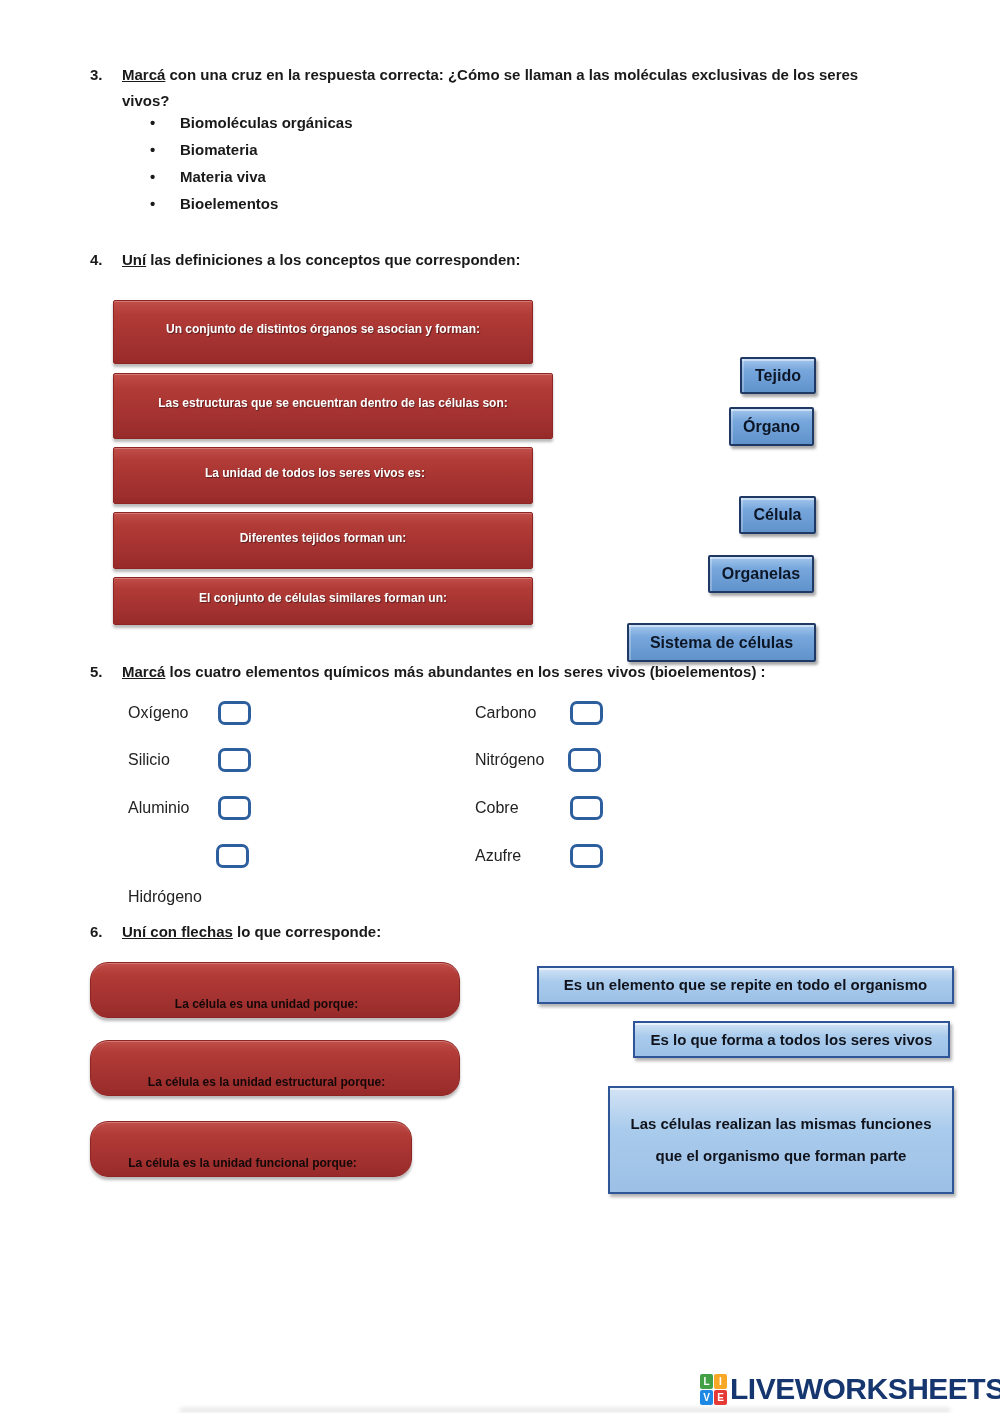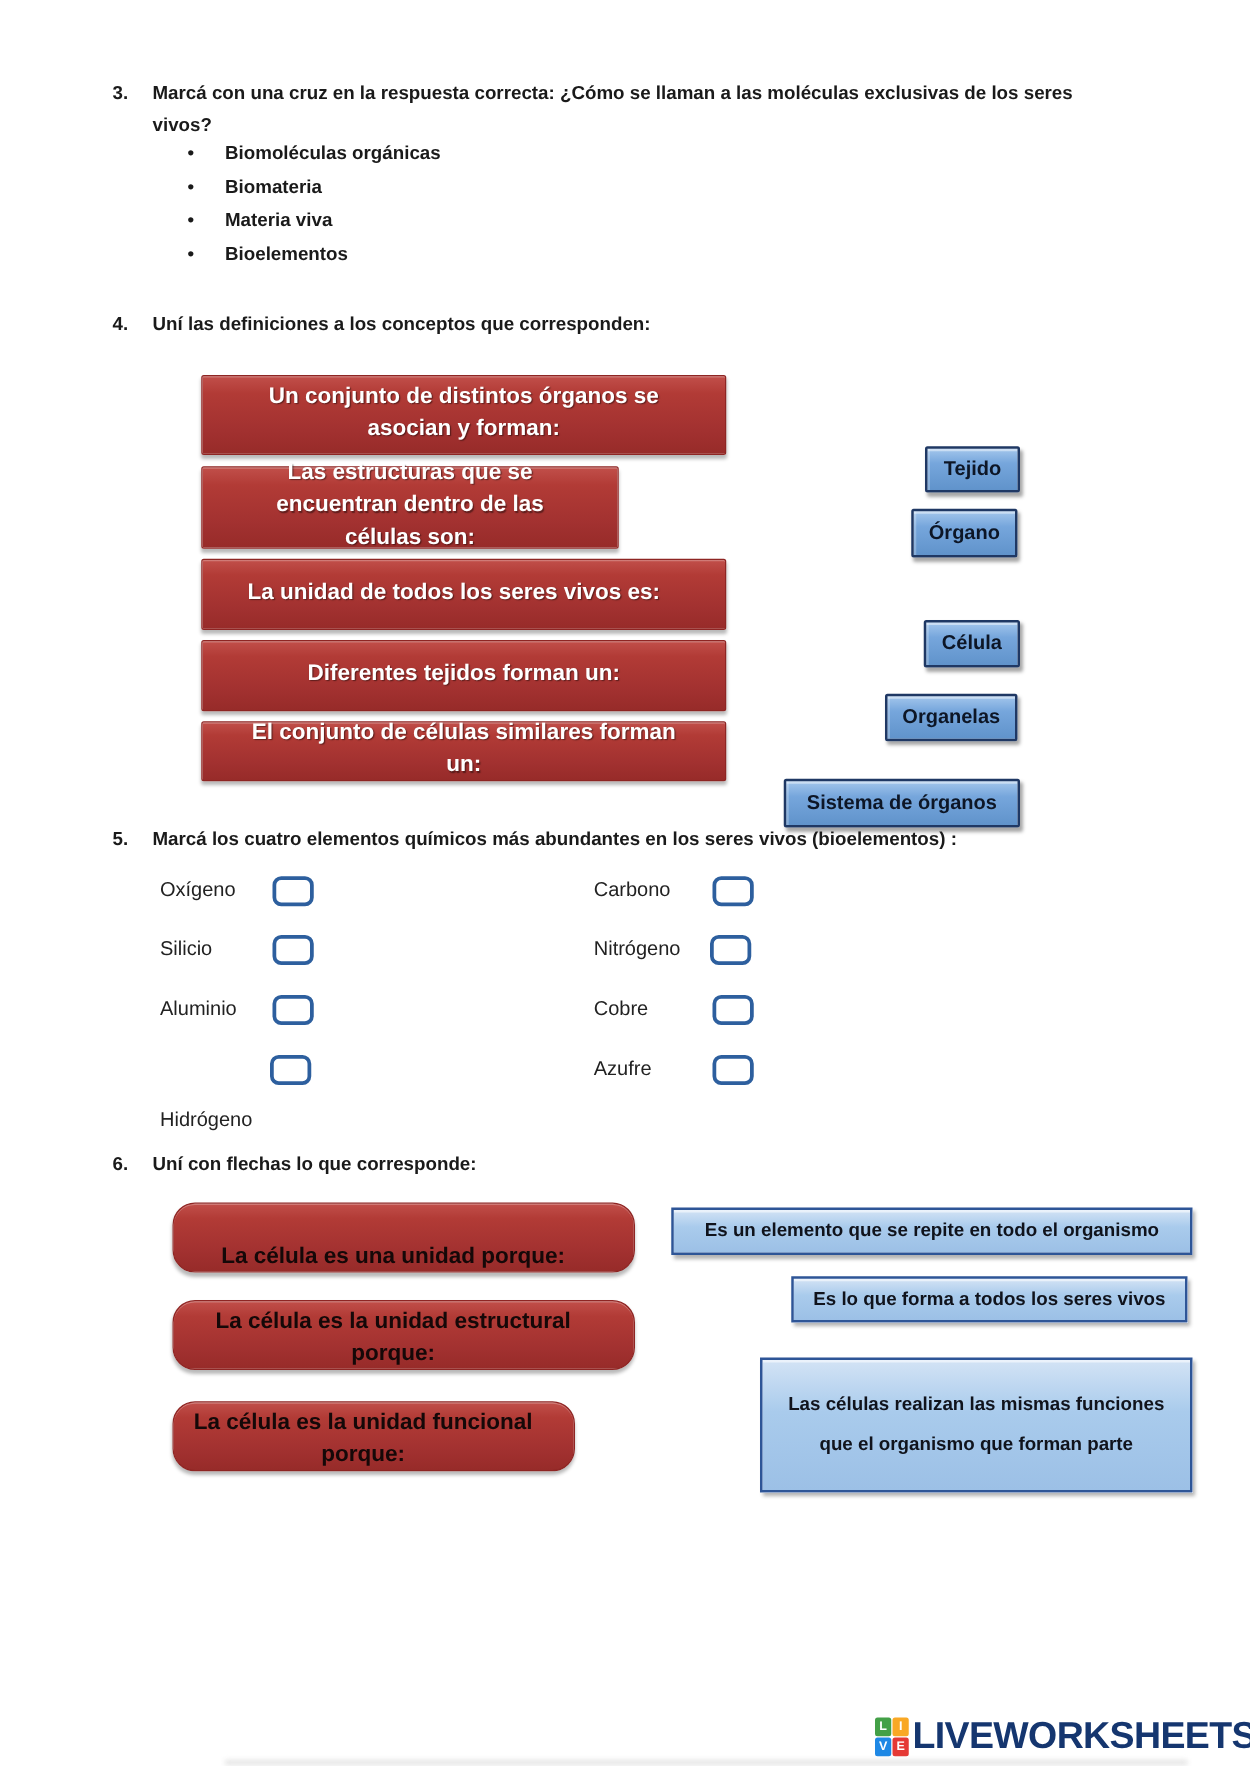--- a/index.html
+++ b/index.html
@@ -4,32 +4,32 @@
 <style>
   html,body{margin:0;padding:0;background:#ffffff;}
   .page{
     position:relative;width:1000px;height:1413px;background:#ffffff;
     font-family:"Liberation Sans", sans-serif;color:#1a1a1a;overflow:hidden;
   }
   
   .qheader{position:absolute;display:flex;font-weight:bold;font-size:15px;line-height:26px;}
   .qnum{width:32px;flex:none;}
   .qtext{flex:1;}
-  .u{}
+  .u{text-decoration:underline;}
   
   .bullet-row{position:absolute;display:flex;align-items:center;font-weight:bold;font-size:15px;}
   .bullet-dot{width:30px;flex:none;font-size:15px;}
   
   .red-box{
     position:absolute;box-sizing:border-box;
     display:flex;align-items:center;justify-content:center;text-align:center;
     background:linear-gradient(180deg,#c14f4a 0%,#b23b36 22%,#a23130 70%,#972b29 100%);
     border:1px solid #8e2523;border-radius:2px;
     box-shadow:0 3px 3px rgba(0,0,0,0.28), inset 0 1px 0 rgba(255,255,255,0.25);
-    font-weight:bold;font-size:18px;line-height:26px;margin-left:48px;
+    font-weight:bold;font-size:12px;line-height:26px;
   }
   .red-box.white-text{color:#ffffff;text-shadow:1px 1px 1px rgba(0,0,0,0.45);padding:2px 28px 8px 28px;}
   .red-box.dark-text{color:#150808;align-items:flex-end;padding:12px 20px 0 3px;border-radius:18px;}
   
   .blue-btn{
     position:absolute;box-sizing:border-box;
     display:flex;align-items:center;justify-content:center;text-align:center;
     background:linear-gradient(180deg,#a3c6ec 0%,#76a6dc 35%,#6093cb 100%);
     border:2px solid #1f3864;border-radius:2px;
     box-shadow:2px 3px 3px rgba(0,0,0,0.35), inset 0 2px 0 rgba(255,255,255,0.45), inset 2px 0 0 rgba(255,255,255,0.25);
@@ -93,21 +93,21 @@
   </div>
 
   <div class="qheader" style="left:90px;top:247px;width:810px;">
     <span class="qnum">4.</span>
     <span class="qtext"><span class="u">Uní</span><span> las definiciones a los conceptos que corresponden:</span></span>
   </div>
 
   <div class="red-box white-text" style="left:113px;top:300px;width:420px;height:64px;">
     <span>Un conjunto de distintos órganos se asocian y forman:</span>
   </div>
-  <div class="red-box white-text" style="left:113px;top:373px;width:334px;height:66px;">
+  <div class="red-box white-text" style="left:113px;top:373px;width:440px;height:66px;">
     <span>Las estructuras que se encuentran dentro de las células son:</span>
   </div>
   <div class="red-box white-text" style="left:113px;top:447px;width:420px;height:57px;padding-left:12px;">
     <span>La unidad de todos los seres vivos es:</span>
   </div>
   <div class="red-box white-text" style="left:113px;top:512px;width:420px;height:57px;">
     <span>Diferentes tejidos forman un:</span>
   </div>
   <div class="red-box white-text" style="left:113px;top:577px;width:420px;height:48px;">
     <span>El conjunto de células similares forman un:</span>
@@ -119,21 +119,21 @@
   <div class="blue-btn" style="left:729px;top:359px;width:85px;height:39px;">
     <span>Órgano</span>
   </div>
   <div class="blue-btn" style="left:739px;top:448px;width:77px;height:38px;">
     <span>Célula</span>
   </div>
   <div class="blue-btn" style="left:708px;top:507px;width:106px;height:38px;">
     <span>Organelas</span>
   </div>
   <div class="blue-btn" style="left:627px;top:575px;width:189px;height:39px;">
-    <span>Sistema de órganos</span>
+    <span>Sistema de células</span>
   </div>
 
   <div class="qheader" style="left:90px;top:659px;width:830px;">
     <span class="qnum">5.</span>
     <span class="qtext"><span class="u">Marcá</span><span> los cuatro elementos químicos más abundantes en los seres vivos (bioelementos) :</span></span>
   </div>
 
   <span class="elem-label" style="left:128px;top:701px;">Oxígeno</span>
   <div class="checkbox" style="left:218px;top:701px;"></div>
   <span class="elem-label" style="left:128px;top:748px;">Silicio</span>

